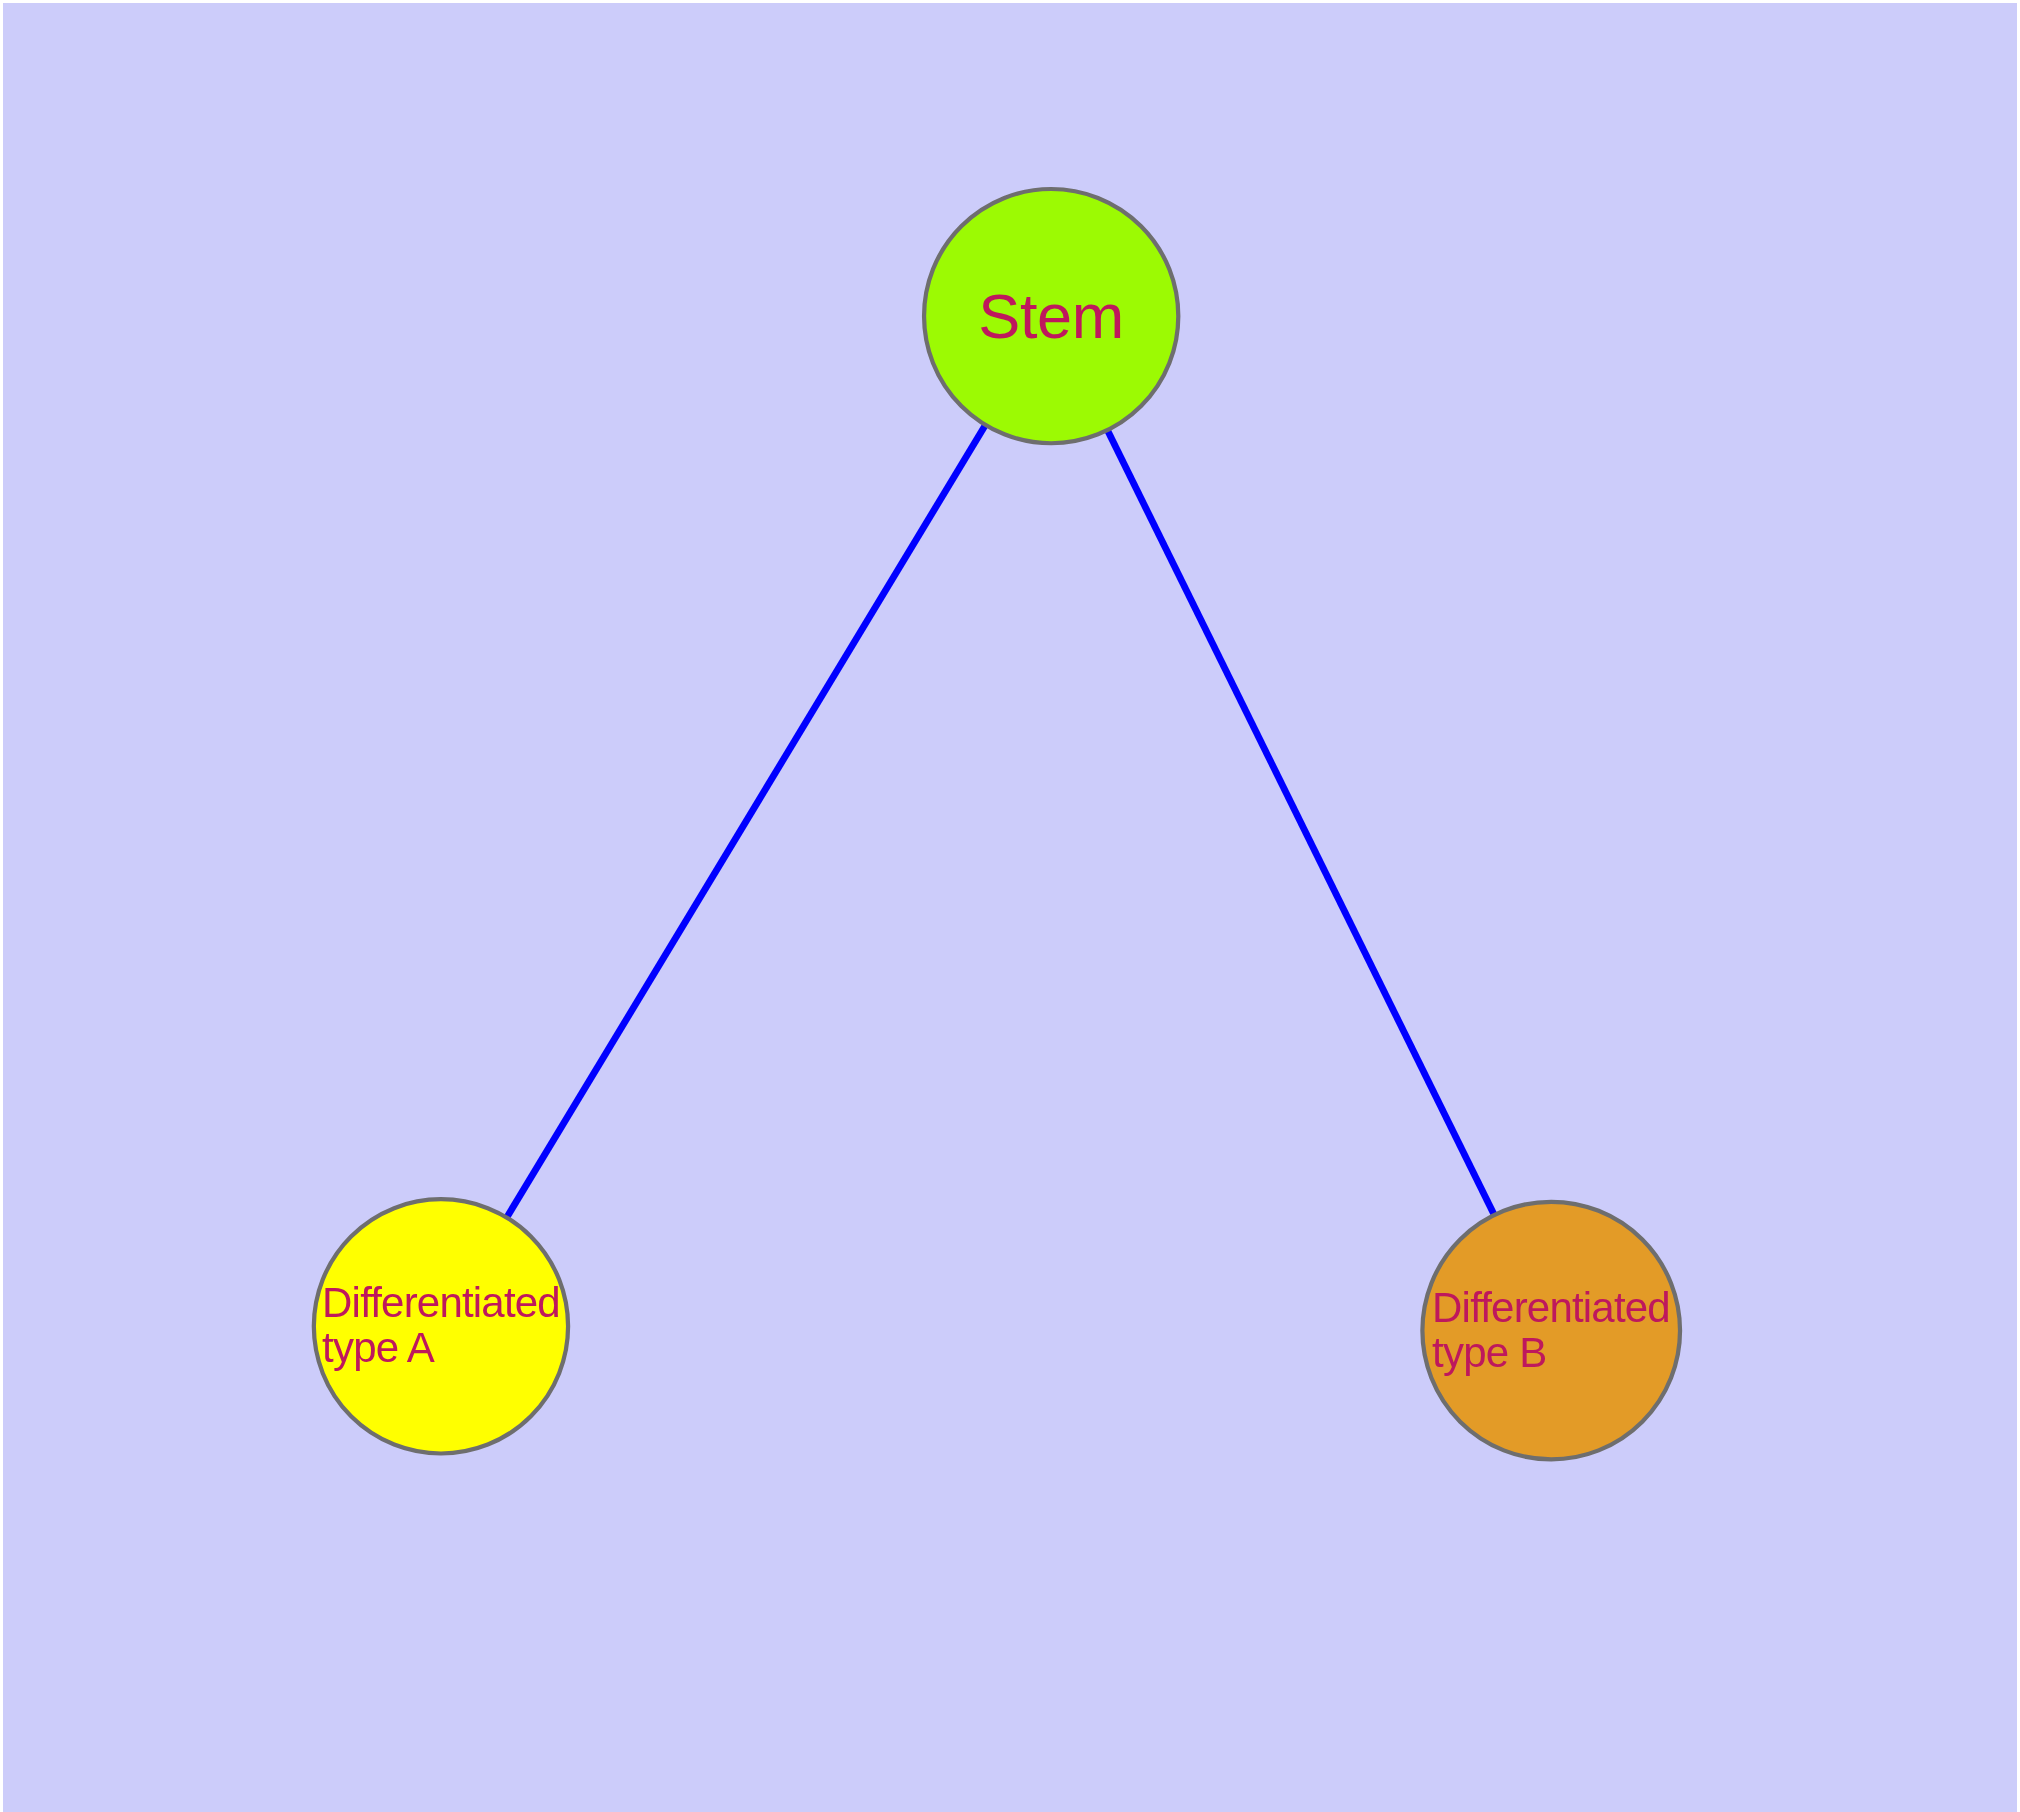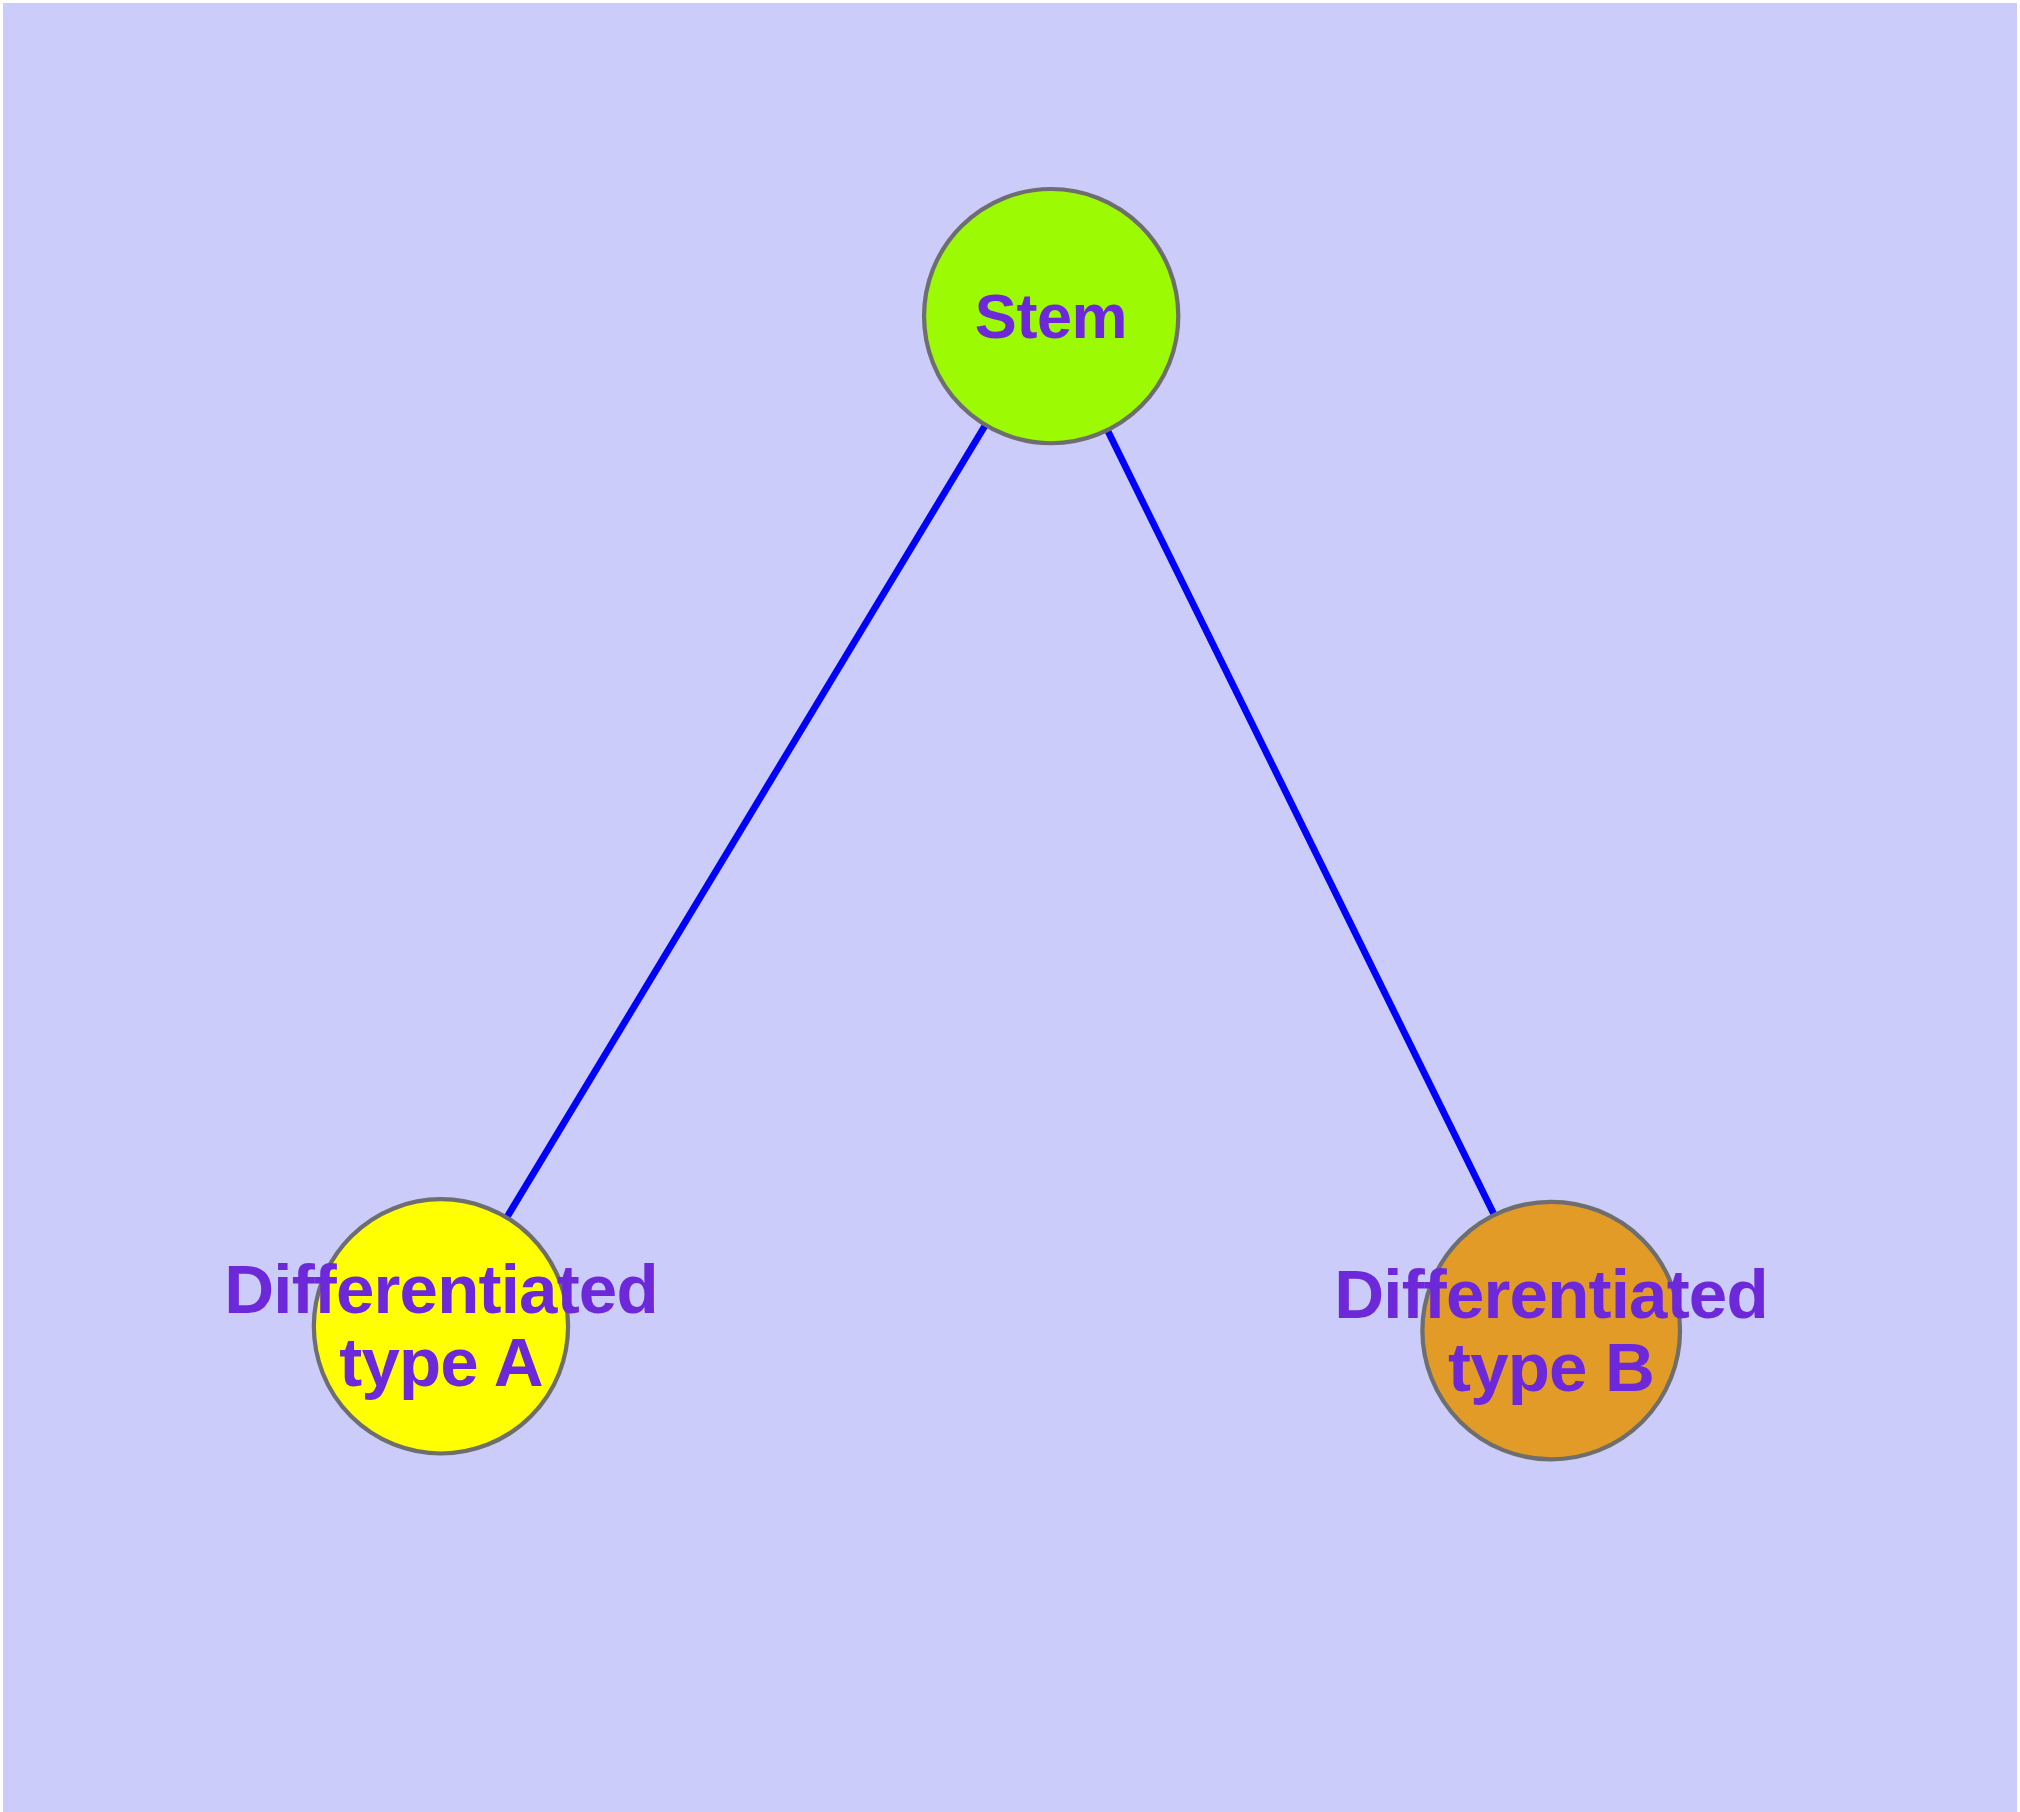--- a/index.html
+++ b/index.html
@@ -27,34 +27,33 @@
   #graph-svg {
     position: absolute;
     left: 0;
     top: 0;
     width: 2021px;
     height: 1812px;
     display: block;
   }
   .node-label {
     position: absolute;
-    text-align: center;
-    color: #6d28d9;
-    font-weight: bold;
+    color: #be185d;
+    font-weight: normal;
     line-height: 1.06;
     white-space: pre;
     pointer-events: none;
     transform: translate(-50%, -50%);
   }
   .label-stem {
     font-size: 63px;
     letter-spacing: -0.4px;
   }
   .label-diff {
-    font-size: 69px;
+    font-size: 42px;
     letter-spacing: -0.8px;
   }
 </style>
 </head>
 <body>
 
 <div id="canvas">
   <div id="plot-area"></div>
 
   <svg id="graph-svg" viewBox="0 0 2384 2138" xmlns="http://www.w3.org/2000/svg">

